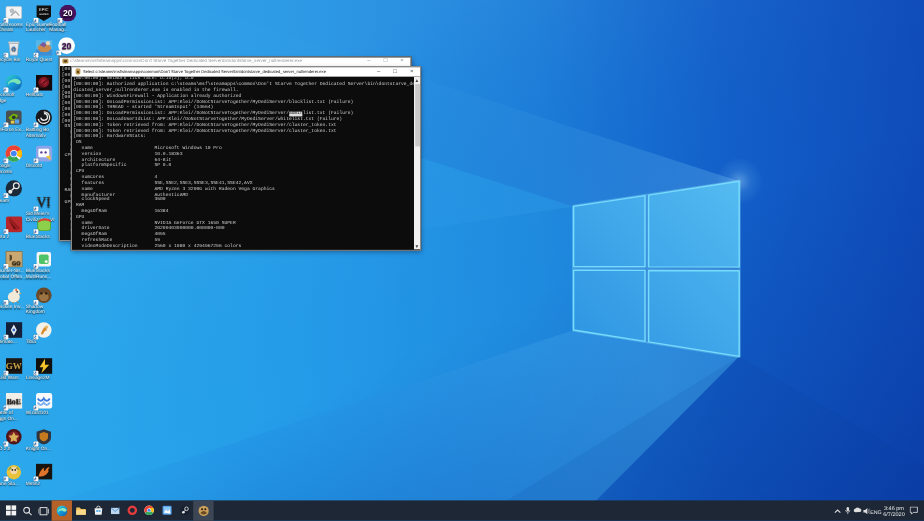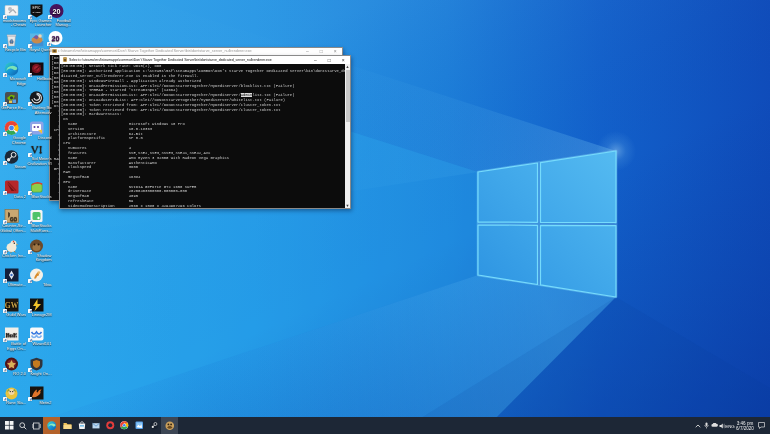--- a/index.html
+++ b/index.html
@@ -1,19 +1,19 @@
 <!DOCTYPE html>
 <html><head>
 <meta charset="utf-8">
 <style>
 html,body{margin:0;padding:0;width:770px;height:434px;overflow:hidden;background:#1a8ade;}
 #desk{position:absolute;left:0;top:0;width:770px;height:434px;font-family:"Liberation Sans",sans-serif;}
 #wall{position:absolute;left:0;top:0;}
 
-.dico{position:absolute;width:30px;text-align:right;color:#fff;font-size:4px;line-height:4.6px;text-shadow:0 1px 1px rgba(0,0,0,.75),0 0 1px rgba(0,0,0,.6);}
+.dico{position:absolute;width:30px;text-align:left;color:#fff;font-size:4px;line-height:4.6px;text-shadow:0 1px 1px rgba(0,0,0,.75),0 0 1px rgba(0,0,0,.6);}
 .ig{position:relative;width:15px;height:14px;margin:0 auto 1px auto;}
 .sc{position:absolute;left:-1px;bottom:-1px;width:4px;height:4px;background:#fff;border-radius:0.5px;box-shadow:0 0 1px rgba(0,0,0,.4);color:#2a6ad4;font-size:3px;line-height:4px;font-weight:bold;}
 .lb{display:block;}
 
 .win{position:absolute;background:#0c0c0c;border:1px solid #8a8a8a;box-sizing:border-box;box-shadow:1px 2px 4px rgba(0,0,30,.35);}
 .tbar{position:absolute;left:0;top:0;right:0;background:#fff;display:flex;align-items:center;}
 .ttxt{font-size:3.45px;color:#111;white-space:nowrap;overflow:hidden;flex:1;}
 .tbtns{display:flex;align-items:center;height:100%;}
 .tb{width:13.8px;text-align:center;font-size:5px;color:#333;line-height:8px;}
 .cmdico{width:4.6px;height:4.6px;background:#c09a52;border-radius:1.2px;margin:0 2px 0 3px;position:relative;flex:0 0 auto;}
@@ -292,21 +292,21 @@
     </div>
 <div class="dico" style="left:-4px;top:150px;">
       <div class="ig"><svg width="15" height="14">
           <circle cx="7.5" cy="7" r="6.8" fill="#1b2838"></circle>
           <circle cx="9.6" cy="4.8" r="2.4" fill="none" stroke="#e8e8e8" stroke-width="1"></circle>
           <circle cx="4.6" cy="9.8" r="1.7" fill="#e8e8e8"></circle>
           <path d="M5.8 8.6 L8 6.4" stroke="#e8e8e8" stroke-width="1.2"></path>
         </svg><b class="sc">↗</b></div>
       <span class="lb">Steam</span>
     </div>
-<div class="dico" style="left:21.5px;top:142px;">
+<div class="dico" style="left:21.5px;top:161px;">
       <div class="ig"><svg width="15" height="14">
           <text x="7.5" y="11" font-size="11" fill="#2b2218" text-anchor="middle" font-family="Liberation Serif">VI</text>
         </svg><b class="sc">↗</b></div>
       <span class="lb">Sid Meier's<br>Civilization VI</span>
     </div>
 <div class="dico" style="left:-4px;top:179.5px;">
       <div class="ig"><svg width="15" height="14">
           <rect x="1" y="0.5" width="13.5" height="13" rx="1.5" fill="#b5272a"></rect>
           <path d="M3 3 l7.5 8 h-3z" fill="#701214"></path>
           <path d="M3.5 2.5 l8 8.5 1-0.8 -8-8.5z" fill="#8c191c"></path>

